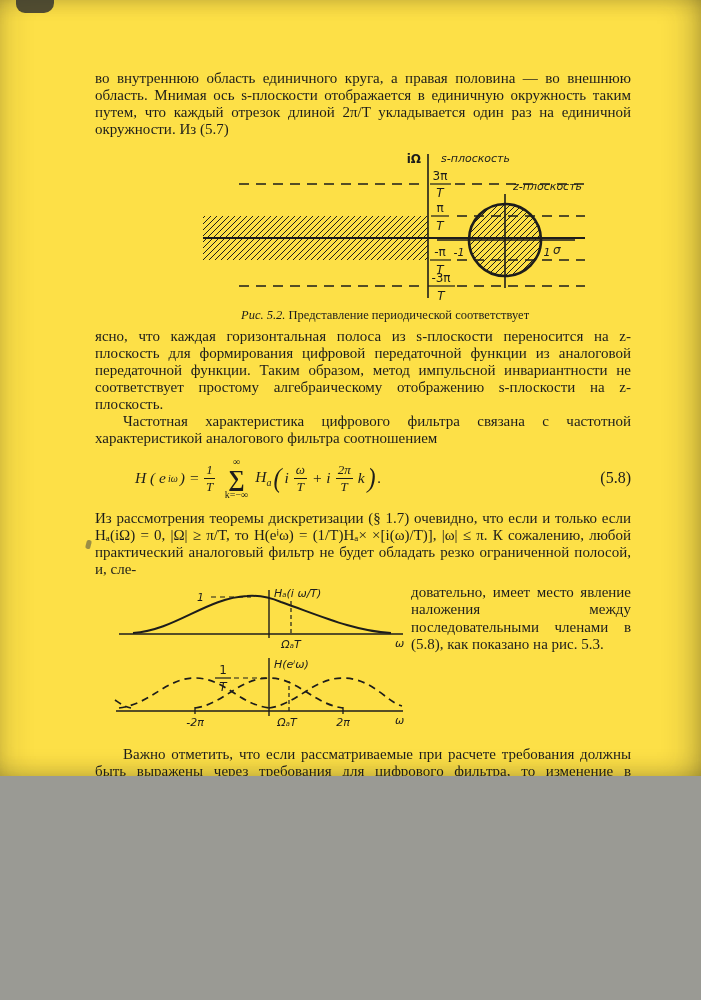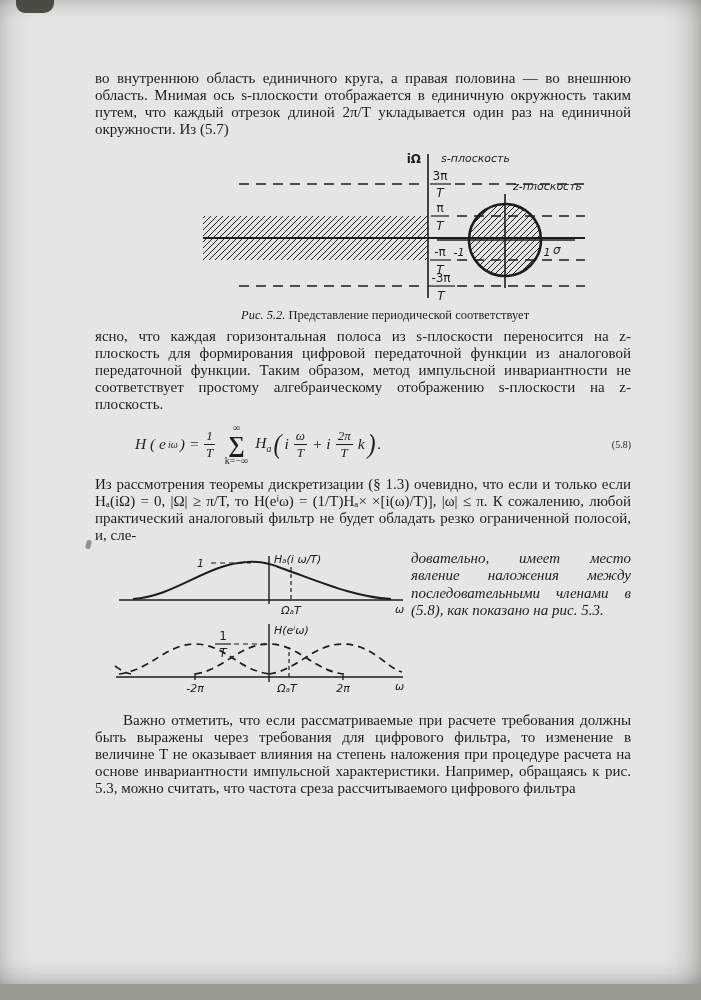--- a/index.html
+++ b/index.html
@@ -1,18 +1,18 @@
 <!DOCTYPE html>
 <html><head>
 <meta charset="utf-8">
 <style>
   html,body{margin:0;padding:0;background:#9a9a94;}
   .page{
-    position:relative;width:701px;height:984px;margin:0 auto;
-    background:#e5e5e5;overflow:hidden;
+    position:relative;width:701px;height:776px;margin:0 auto;
+    background:#fde047;overflow:hidden;
     box-shadow:inset -20px 0 36px -20px rgba(30,30,25,.45),
                inset 20px 0 36px -24px rgba(30,30,25,.30),
                inset 0 -18px 30px -22px rgba(30,30,25,.30),
                inset 0 14px 26px -20px rgba(30,30,25,.28);
     font-family:"Liberation Serif", serif;color:#1d1d1b;
   }
   .smudge{position:absolute;left:16px;top:0;width:38px;height:13px;background:#34342e;
     border-radius:0 0 10px 9px;opacity:.85;}
   .margin-mark{position:absolute;left:86px;top:540px;width:5px;height:9px;background:#4a4a44;
     opacity:.55;border-radius:2px;transform:rotate(14deg);}
@@ -39,26 +39,26 @@
   .eq-body sup{font-size:10px;font-style:italic;}
   .eq-body sub{font-size:10px;}
   .frac{display:inline-block;text-align:center;vertical-align:middle;font-size:13px;line-height:1.05;margin:0 3px;}
   .frac .num{display:block;border-bottom:1.3px solid #1d1d1b;padding:0 2px 1px;}
   .frac .den{display:block;padding-top:1px;}
   .sum{display:inline-flex;flex-direction:column;align-items:center;line-height:1;margin:0 5px;font-style:normal;}
   .sum-top{font-size:10px;}
   .sum-sym{font-size:23px;font-weight:bold;}
   .sum-bot{font-size:10px;}
   .bigp{font-size:27px;font-weight:300;transform:scaleX(.9);}
-  .eq-tag{margin-left:auto;font-style:normal;font-size:10px;}
+  .eq-tag{margin-left:auto;font-style:normal;font-size:16px;}
 
   .fig53-row{display:flex;align-items:flex-start;margin-top:6px;}
   .fig53{margin-left:16px;width:294px;flex:0 0 auto;}
   .right-col{flex:1 1 auto;margin-left:6px;}
-  .right-col p{line-height:17.5px;font-style:italic;}
+  .right-col p{line-height:17.5px;}
 
   .para5{margin-top:16px;}
   .page-number{margin-top:10px;font-weight:bold;font-size:15px;}
 </style>
 </head>
 <body>
 
 <div class="page">
   <div class="smudge"></div>
   <div class="margin-mark"></div>
@@ -115,20 +115,21 @@
         <text x="276" y="108" text-anchor="middle" class="it sm">-1</text>
         <text x="364" y="108" text-anchor="middle" class="it sm">1</text>
       </svg>
       <figcaption class="caption cap52">
         <i>Рис. 5.2.</i>
         <span>Представление периодической соответствует</span>
       </figcaption>
     </figure>
 
     <p>ясно, что каждая горизонтальная полоса из s-плоскости переносится на z-плоскость для формирования цифровой передаточной функции из аналоговой передаточной функции. Таким образом, метод импульсной инвариантности не соответствует простому алгебраическому отображению s-плоскости на z-плоскость.</p>
+    <p class="indent">Частотная характеристика цифрового фильтра связана с частотной характеристикой аналогового фильтра соотношением</p>
 
     <div class="equation">
       <span class="eq-body">
         <span>H ( e</span>
           <sup>iω</sup>
           <span>) =</span>
         <span class="frac">
             <span class="num">1</span>
             <span class="den">T</span>
           </span>
@@ -149,21 +150,21 @@
             <span class="num">2π</span>
             <span class="den">T</span>
           </span>
         <span>k</span>
         <span class="bigp">)</span>
         <span>.</span>
       </span>
       <span class="eq-tag">(5.8)</span>
     </div>
 
-    <p>Из рассмотрения теоремы дискретизации (§ 1.3) очевидно, что если и только если Hₐ(iΩ) = 0, |Ω| ≥ π/T, то H(eⁱω) = (1/T)Hₐ× ×[i(ω)/T)], |ω| ≤ π. К сожалению, любой практический аналоговый фильтр не будет обладать резко ограниченной полосой, и, сле-</p>
+    <p>Из рассмотрения теоремы дискретизации (§ 1.7) очевидно, что если и только если Hₐ(iΩ) = 0, |Ω| ≥ π/T, то H(eⁱω) = (1/T)Hₐ× ×[i(ω)/T)], |ω| ≤ π. К сожалению, любой практический аналоговый фильтр не будет обладать резко ограниченной полосой, и, сле-</p>
 
     <div class="fig53-row">
       <figure class="fig53">
         <svg width="294" height="146" viewBox="0 0 294 146">
 
           <line class="stroke" x1="8" y1="50" x2="292" y2="50" stroke-width="1.4"></line>
           <line class="stroke" x1="158" y1="6" x2="158" y2="54" stroke-width="1.4"></line>
           <path class="stroke" d="M22,49 C65,46 95,14 136,12 C148,11 158,13 170,18 C205,30 242,47 280,49" stroke-width="2"></path>
           <line class="stroke" x1="100" y1="13" x2="140" y2="13" stroke-width="1.2" stroke-dasharray="5 4"></line>
           <text x="93" y="17" text-anchor="end" class="it sm">1</text>

